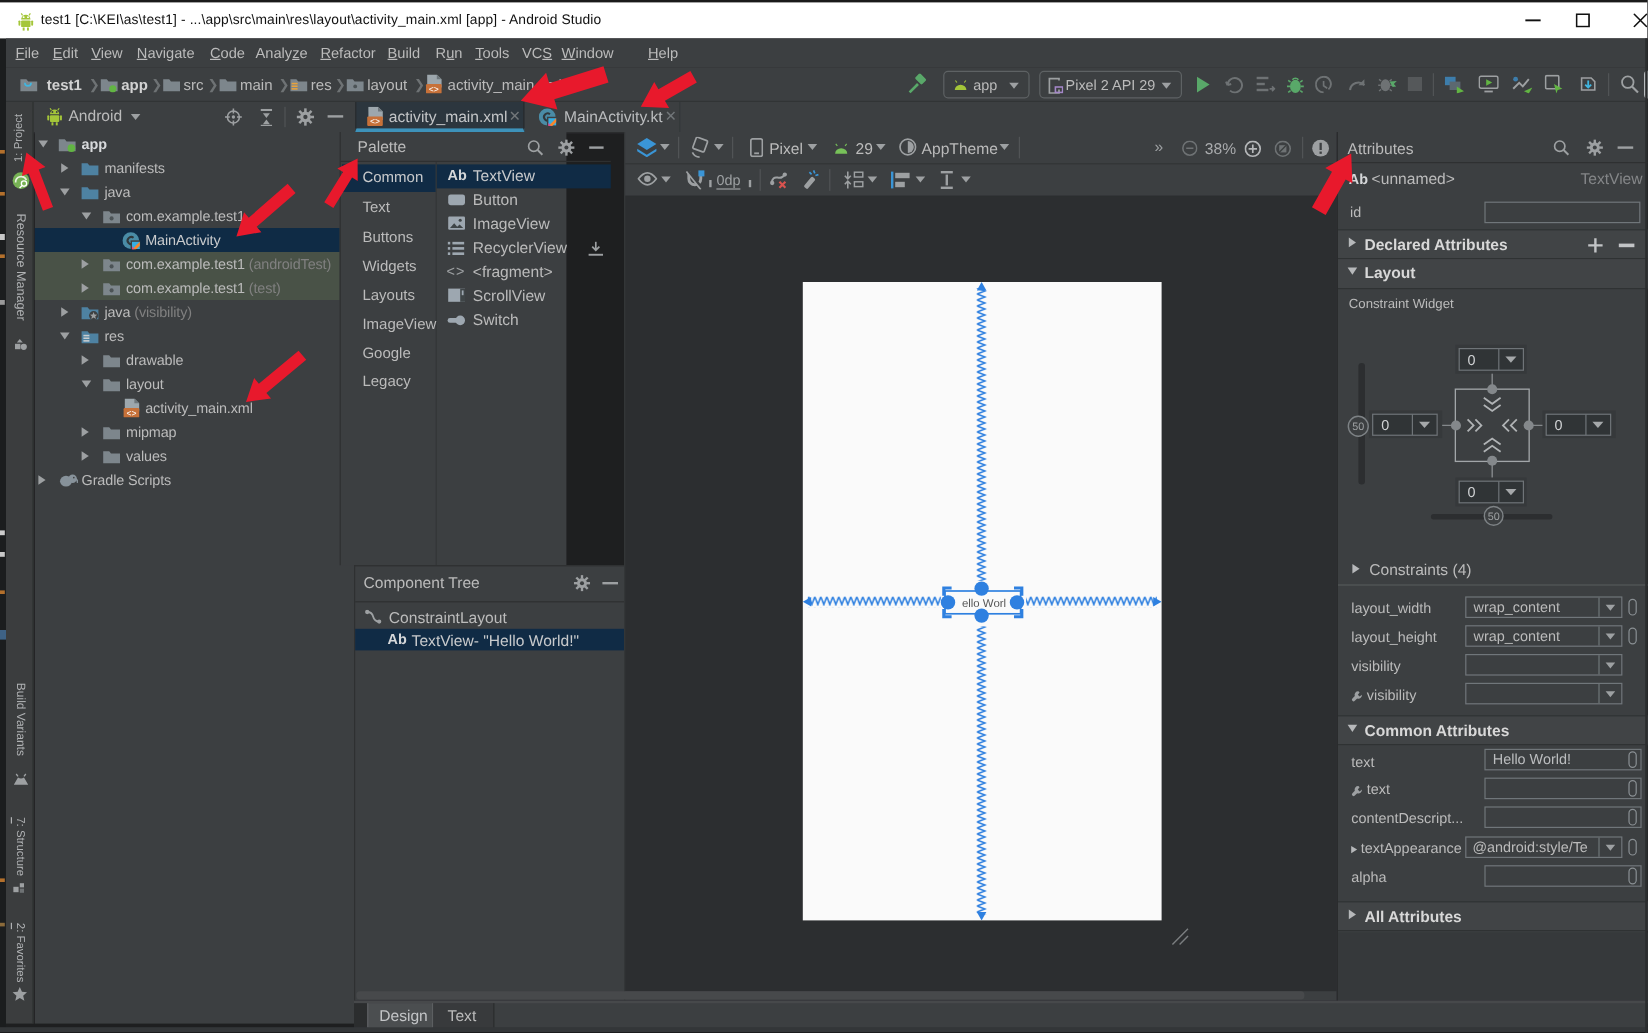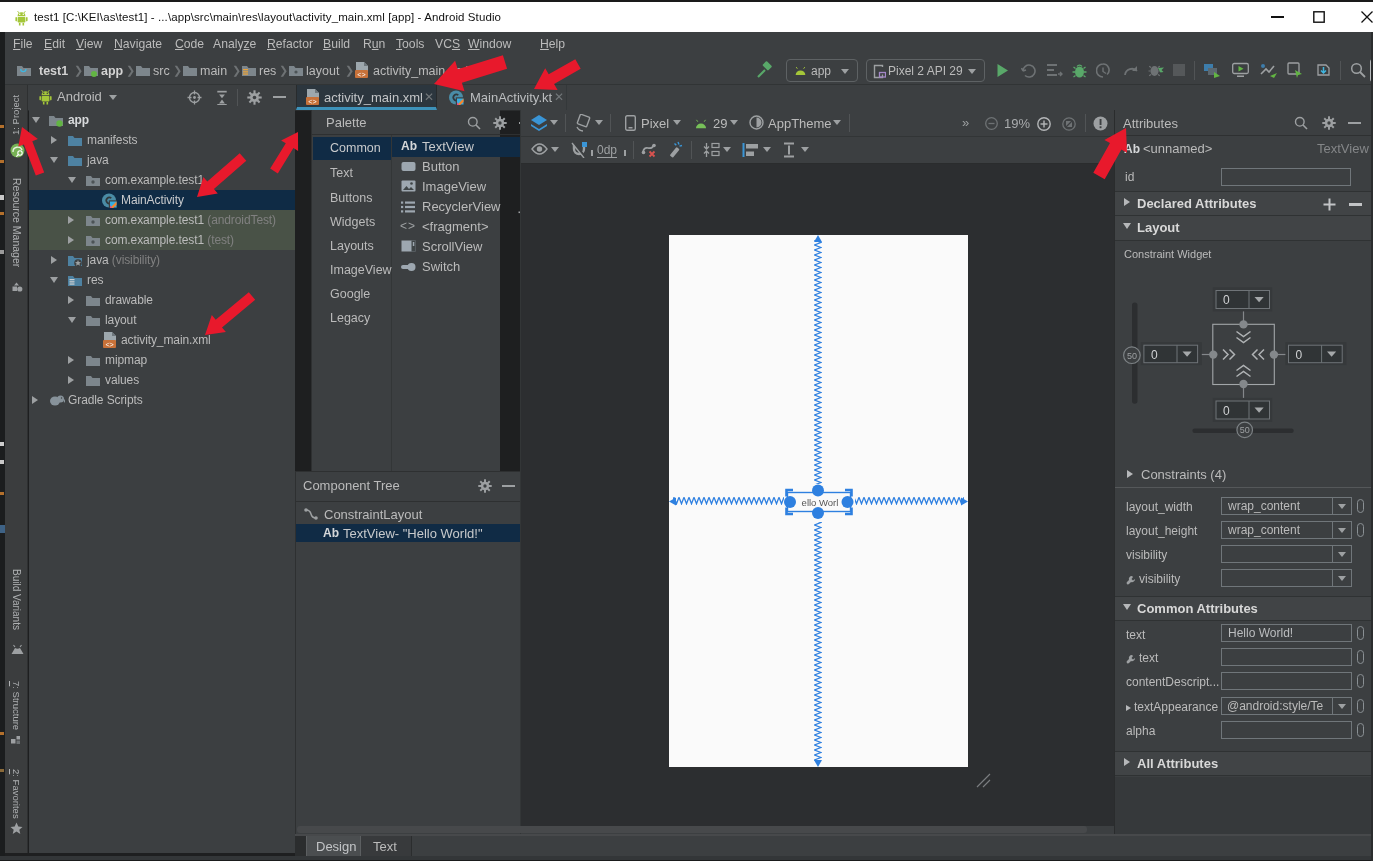--- a/index.html
+++ b/index.html
@@ -35,32 +35,32 @@
 .vlabel-dn { position:absolute; writing-mode:vertical-rl; font-size:11px; color:#b0b2b4; left:6px; }
 
 
 #project { position:absolute; left:29px; top:85px; width:266px; height:768px; background:#3c3f41; }
 #projhdr { position:absolute; left:0; top:0; width:266px; height:25px; }
 .trow { position:absolute; left:0; width:266px; height:20px; line-height:20px; white-space:nowrap; font-size:12px; letter-spacing:-0.1px; }
 .tri-r { display:inline-block; width:0; height:0; border-left:6px solid #9da0a2; border-top:4px solid transparent; border-bottom:4px solid transparent; margin-right:0; }
 .tri-d { display:inline-block; width:0; height:0; border-top:6px solid #9da0a2; border-left:4px solid transparent; border-right:4px solid transparent; }
 
 
-#palette { position:absolute; left:311px; top:110px; width:189px; height:361px; background:#3c3f41; border-left:1px solid #2e3031; }
+#palette { position:absolute; left:283px; top:110px; width:189px; height:361px; background:#3c3f41; border-left:1px solid #2e3031; }
 #comptree { position:absolute; left:295px; top:471px; width:225px; height:363px; background:#3c3f41; border-left:1px solid #2e3031; border-top:1px solid #2e3031; }
 
 
 #design { position:absolute; left:520px; top:110px; width:594px; height:724px; background:#3c3f41; border-left:1px solid #333637; box-sizing:border-box; }
 #canvas { position:absolute; left:0px; top:54px; width:594px; height:662px; background:#2c2e30; }
 #screen { position:absolute; left:148px; top:71px; width:299px; height:532px; background:#fafafa; }
 
 
 #attrs { position:absolute; left:1114px; top:110px; width:259px; height:743px; background:#3c3f41; border-left:1px solid #2a2c2d; }
 .sechdr { position:absolute; left:0; width:259px; height:25px; background:#414446; border-top:1px solid #2f3233; border-bottom:1px solid #2f3233; color:#d8d8d8; font-weight:bold; }
-.inbox { position:absolute; border:1px solid #70767a; background:transparent; }
+.inbox { position:absolute; border:1px solid #70767a; background:transparent;margin-left:16px; }
 .combo { position:absolute; border:1px solid #70767a; }
 .combo .btn { position:absolute; right:0; top:0; width:19px; height:100%; border-left:1px solid #70767a; }
 .cdn { position:absolute; width:0; height:0; border-top:5px solid #9da0a2; border-left:4px solid transparent; border-right:4px solid transparent; }
 .rpick { position:absolute; width:7px; height:14px; border:1px solid #8a9094; border-radius:3.5px; }
 .alabel { position:absolute; left:11px; font-size:12px; color:#bbbbbb; white-space:nowrap; }
 
 
 #bottombar { position:absolute; left:295px; top:834px; width:1078px; height:22px; background:#3c3f41; border-top:2px solid #47494b; box-sizing:content-box; }
 #winbottom { position:absolute; left:0px; top:856px; width:1373px; height:5px; background:#333638; border-bottom:1px solid #1a1b1c; box-sizing:border-box; }
 
@@ -616,21 +616,21 @@
         <path d="M7.5 2.5 a5 5 0 0 1 0 10z" fill="#9da0a2"></path>
       </svg>
     <span class="abs" style="left:247px;top:6px">AppTheme</span>
     <span class="abs cdn" style="left:312px;top:10px"></span>
     <div class="abs" style="left:328px;top:4px;width:1px;height:18px;background:#515456"></div>
     <span class="abs" style="left:441px;top:5px;color:#9da0a2">»</span>
     <svg class="abs" style="left:464px;top:7px" width="13" height="13" viewBox="0 0 13 13">
         <circle cx="6.5" cy="6.5" r="5.8" fill="none" stroke="#6e7274" stroke-width="1.3"></circle>
         <line x1="3.5" y1="6.5" x2="9.5" y2="6.5" stroke="#6e7274" stroke-width="1.3"></line>
       </svg>
-    <span class="abs" style="left:483px;top:6px;color:#a9abad">19%</span>
+    <span class="abs" style="left:483px;top:6px;color:#a9abad">38%</span>
     <svg class="abs" style="left:516px;top:7px" width="14" height="14" viewBox="0 0 14 14">
         <circle cx="7" cy="7" r="6.2" fill="none" stroke="#b4b6b8" stroke-width="1.4"></circle>
         <line x1="3.5" y1="7" x2="10.5" y2="7" stroke="#b4b6b8" stroke-width="1.4"></line>
         <line x1="7" y1="3.5" x2="7" y2="10.5" stroke="#b4b6b8" stroke-width="1.4"></line>
       </svg>
     <svg class="abs" style="left:541px;top:7px" width="14" height="14" viewBox="0 0 14 14">
         <circle cx="7" cy="7" r="6.2" fill="none" stroke="#6e7274" stroke-width="1.3"></circle>
         <rect x="4" y="4" width="6" height="6" fill="#6e7274"></rect>
         <line x1="3.5" y1="10.5" x2="10.5" y2="3.5" stroke="#3c3f41" stroke-width="1.2"></line>
       </svg>

